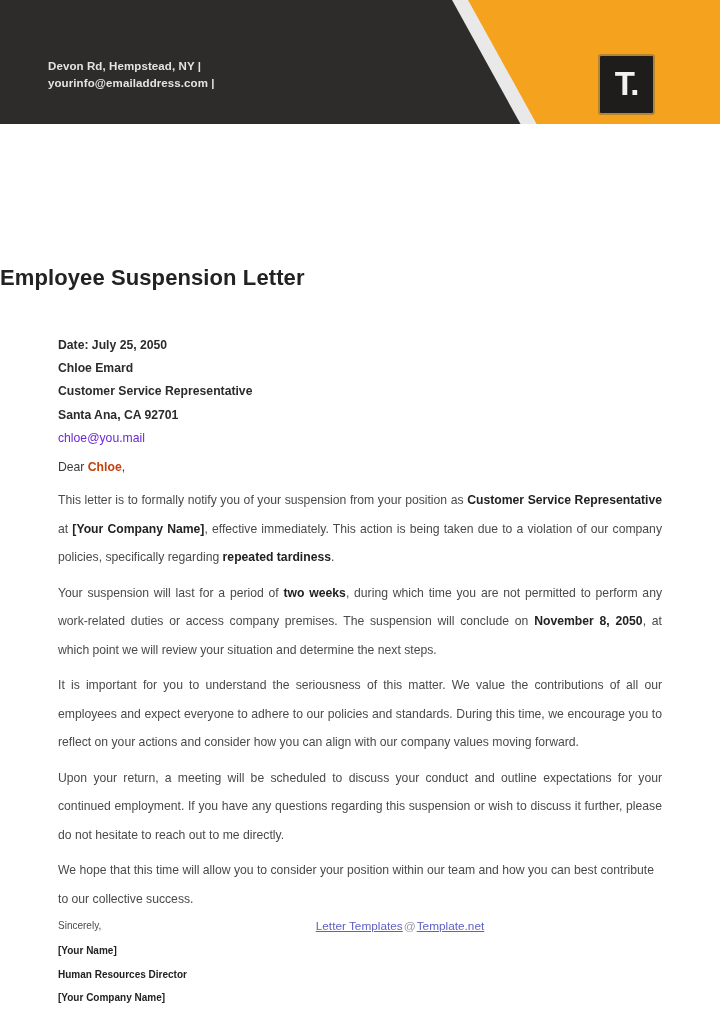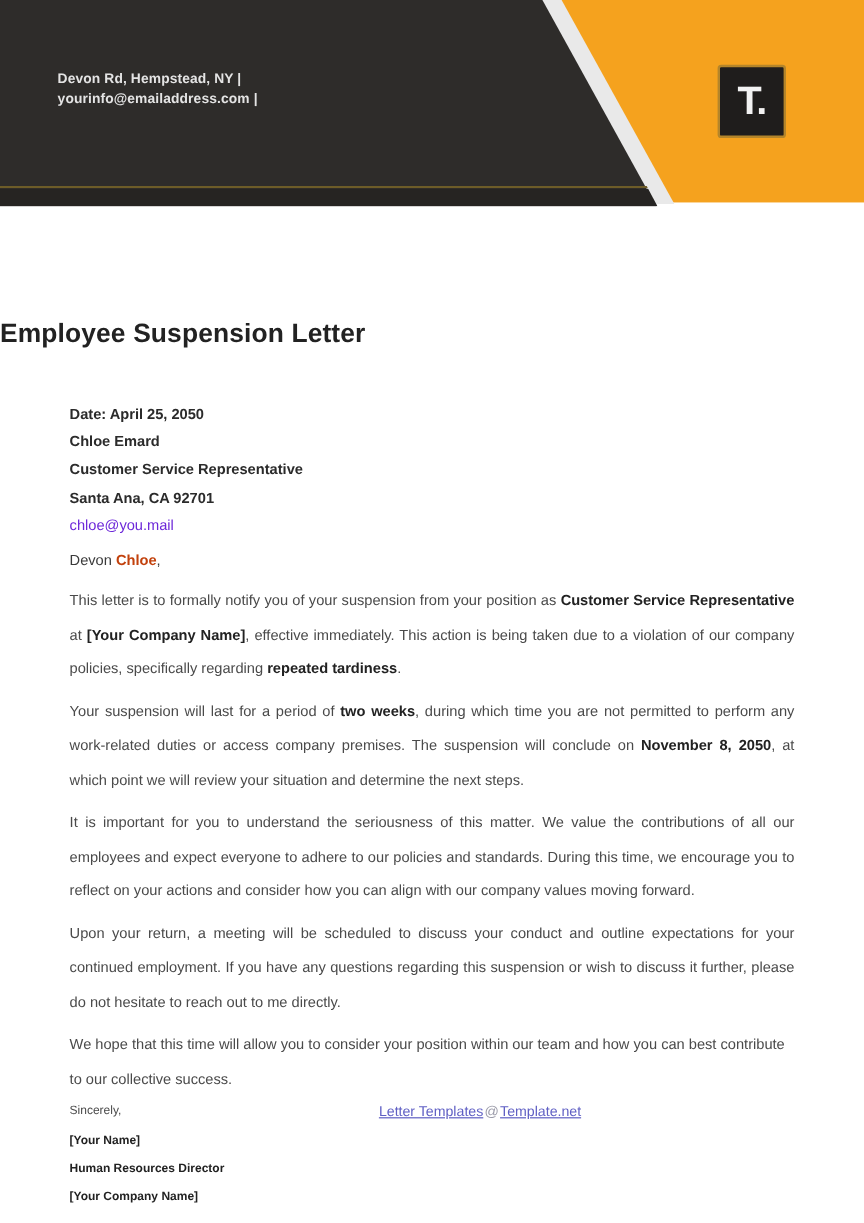--- a/index.html
+++ b/index.html
@@ -18,21 +18,21 @@
     background: #ffffff;
     overflow: hidden;
   }
 
   
   .header {
     position: absolute;
     left: 0;
     top: 0;
     width: 720px;
-    height: 172px;
+    height: 124px;
     overflow: hidden;
     background: #ffffff;
   }
   .header-orange {
     position: absolute;
     left: 0; top: 0;
     width: 720px; height: 169px;
     background: #f5a21e;
     clip-path: polygon(463px 0, 720px 0, 720px 169px, 556px 169px);
   }
@@ -215,27 +215,27 @@
 
     <div class="logo-box">
       <div class="logo-glyph">T.</div>
     </div>
   </div>
 
   <div class="doc-title">Employee Suspension Letter</div>
 
   <div class="content">
 
-    <div class="meta-line">Date: April 25, 2050</div>
+    <div class="meta-line">Date: July 25, 2050</div>
     <div class="meta-line">Chloe Emard</div>
     <div class="meta-line">Customer Service Representative</div>
     <div class="meta-line">Santa Ana, CA 92701</div>
     <div class="meta-line plain">chloe@you.mail</div>
 
-    <div class="salutation"><span>Devon </span><b>Chloe</b><span>,</span></div>
+    <div class="salutation"><span>Dear </span><b>Chloe</b><span>,</span></div>
 
     <p class="body-para"><span>This letter is to formally notify you of your suspension from your position as </span><b>Customer Service Representative</b><span> at </span><b>[Your Company Name]</b><span>, effective immediately. This action is being taken due to a violation of our company policies, specifically regarding </span><b>repeated tardiness</b><span>.</span></p>
 
     <p class="body-para"><span>Your suspension will last for a period of </span><b>two weeks</b><span>, during which time you are not permitted to perform any work-related duties or access company premises. The suspension will conclude on </span><b>November 8, 2050</b><span>, at which point we will review your situation and determine the next steps.</span></p>
 
     <p class="body-para">It is important for you to understand the seriousness of this matter. We value the contributions of all our employees and expect everyone to adhere to our policies and standards. During this time, we encourage you to reflect on your actions and consider how you can align with our company values moving forward.</p>
 
     <p class="body-para">Upon your return, a meeting will be scheduled to discuss your conduct and outline expectations for your continued employment. If you have any questions regarding this suspension or wish to discuss it further, please do not hesitate to reach out to me directly.</p>
 
     <p class="body-para nojust">We hope that this time will allow you to consider your position within our team and how you can best contribute to our collective success.</p>

